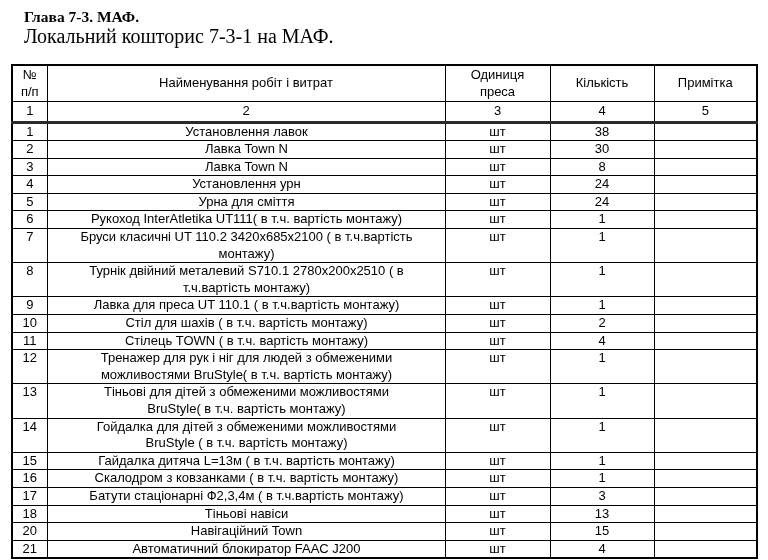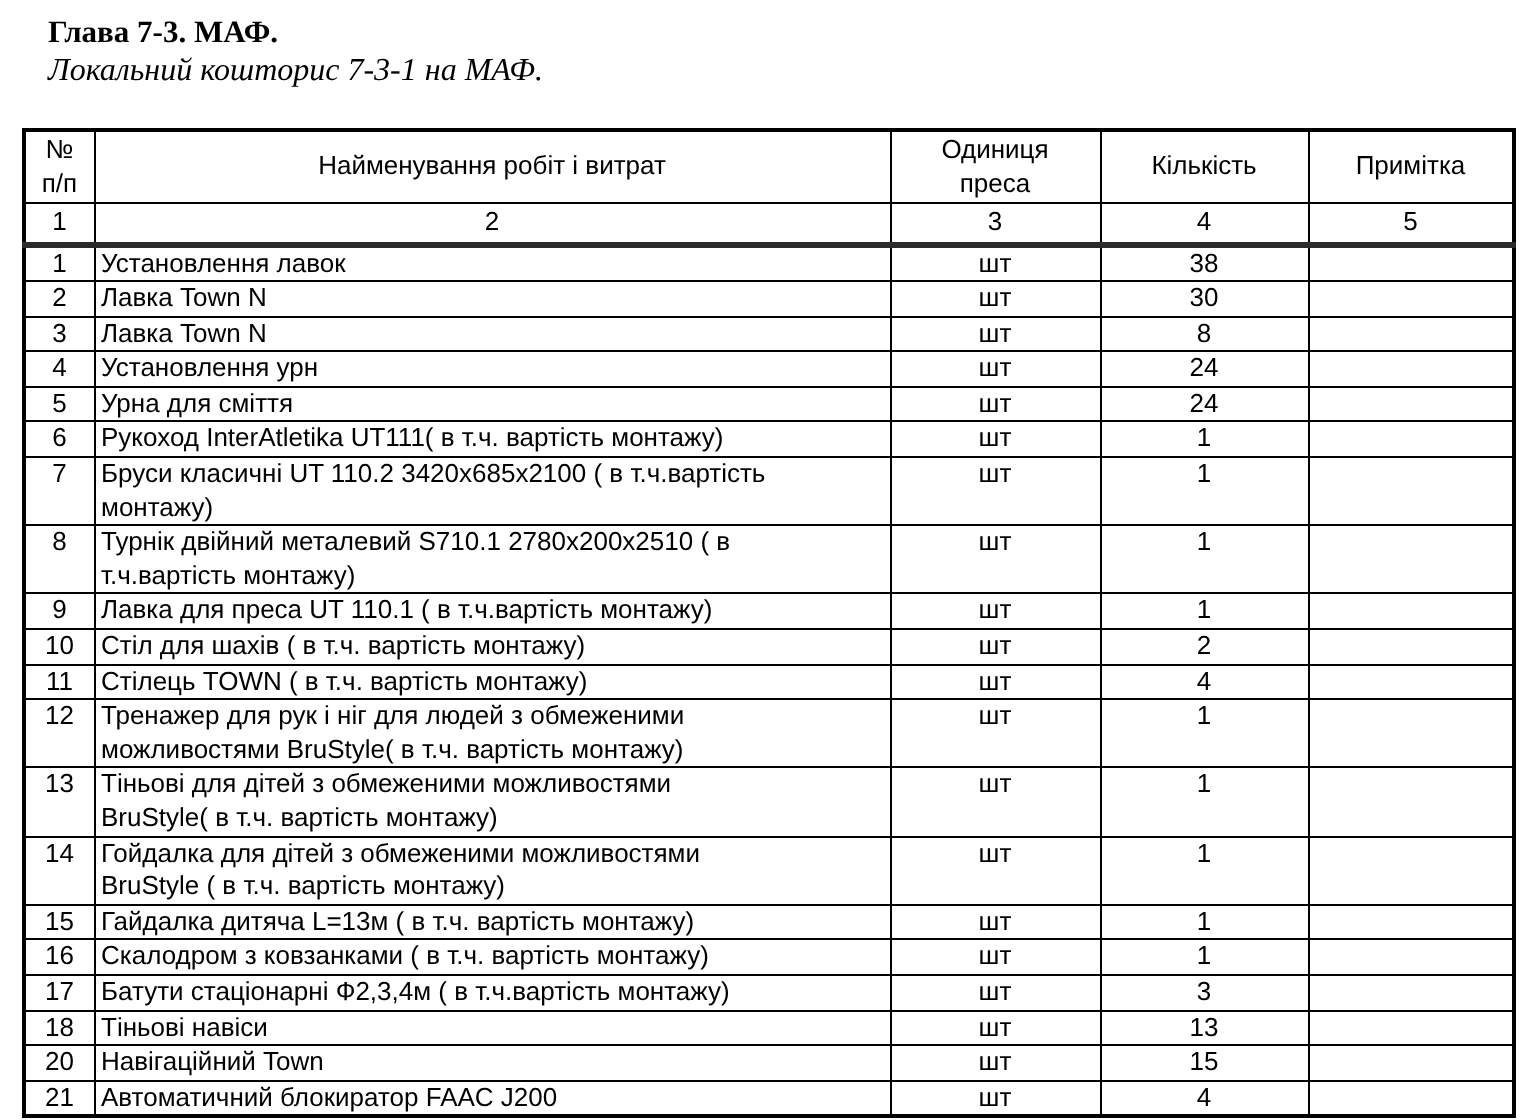--- a/index.html
+++ b/index.html
@@ -14,22 +14,21 @@
   .doc-title {
     margin: 7px 0 0 24px;
     font-family: "Liberation Serif", serif;
   }
   .title-main {
     font-weight: bold;
     font-size: 15.5px;
     line-height: 19px;
   }
   .title-sub {
-    font-style: italic;
-    font-size: 16px;
+    font-size: 20px;
     line-height: 20px;
   }
   .estimate-table {
     position: absolute;
     left: 11px; top: 64px;
     width: 745px;
     border-collapse: collapse;
     table-layout: fixed;
     font-size: 13px;
   }
@@ -52,21 +51,21 @@
     border-bottom: none;
     vertical-align: top;
     padding: 0 2px;
     line-height: 16.6px;
   }
   tbody td.c-num,
   tbody td.c-unit,
   tbody td.c-qty,
   tbody td.c-note { text-align: center; }
   tbody td.c-name {
-    text-align: left;
+    text-align: center;
     padding-left: 3px;
     white-space: pre-line;
   }
 </style>
 </head>
 <body>
 
 <div class="doc-title">
   <div class="title-main">Глава 7-3. МАФ.</div>
   <div class="title-sub">Локальний кошторис 7-3-1 на МАФ.</div>

